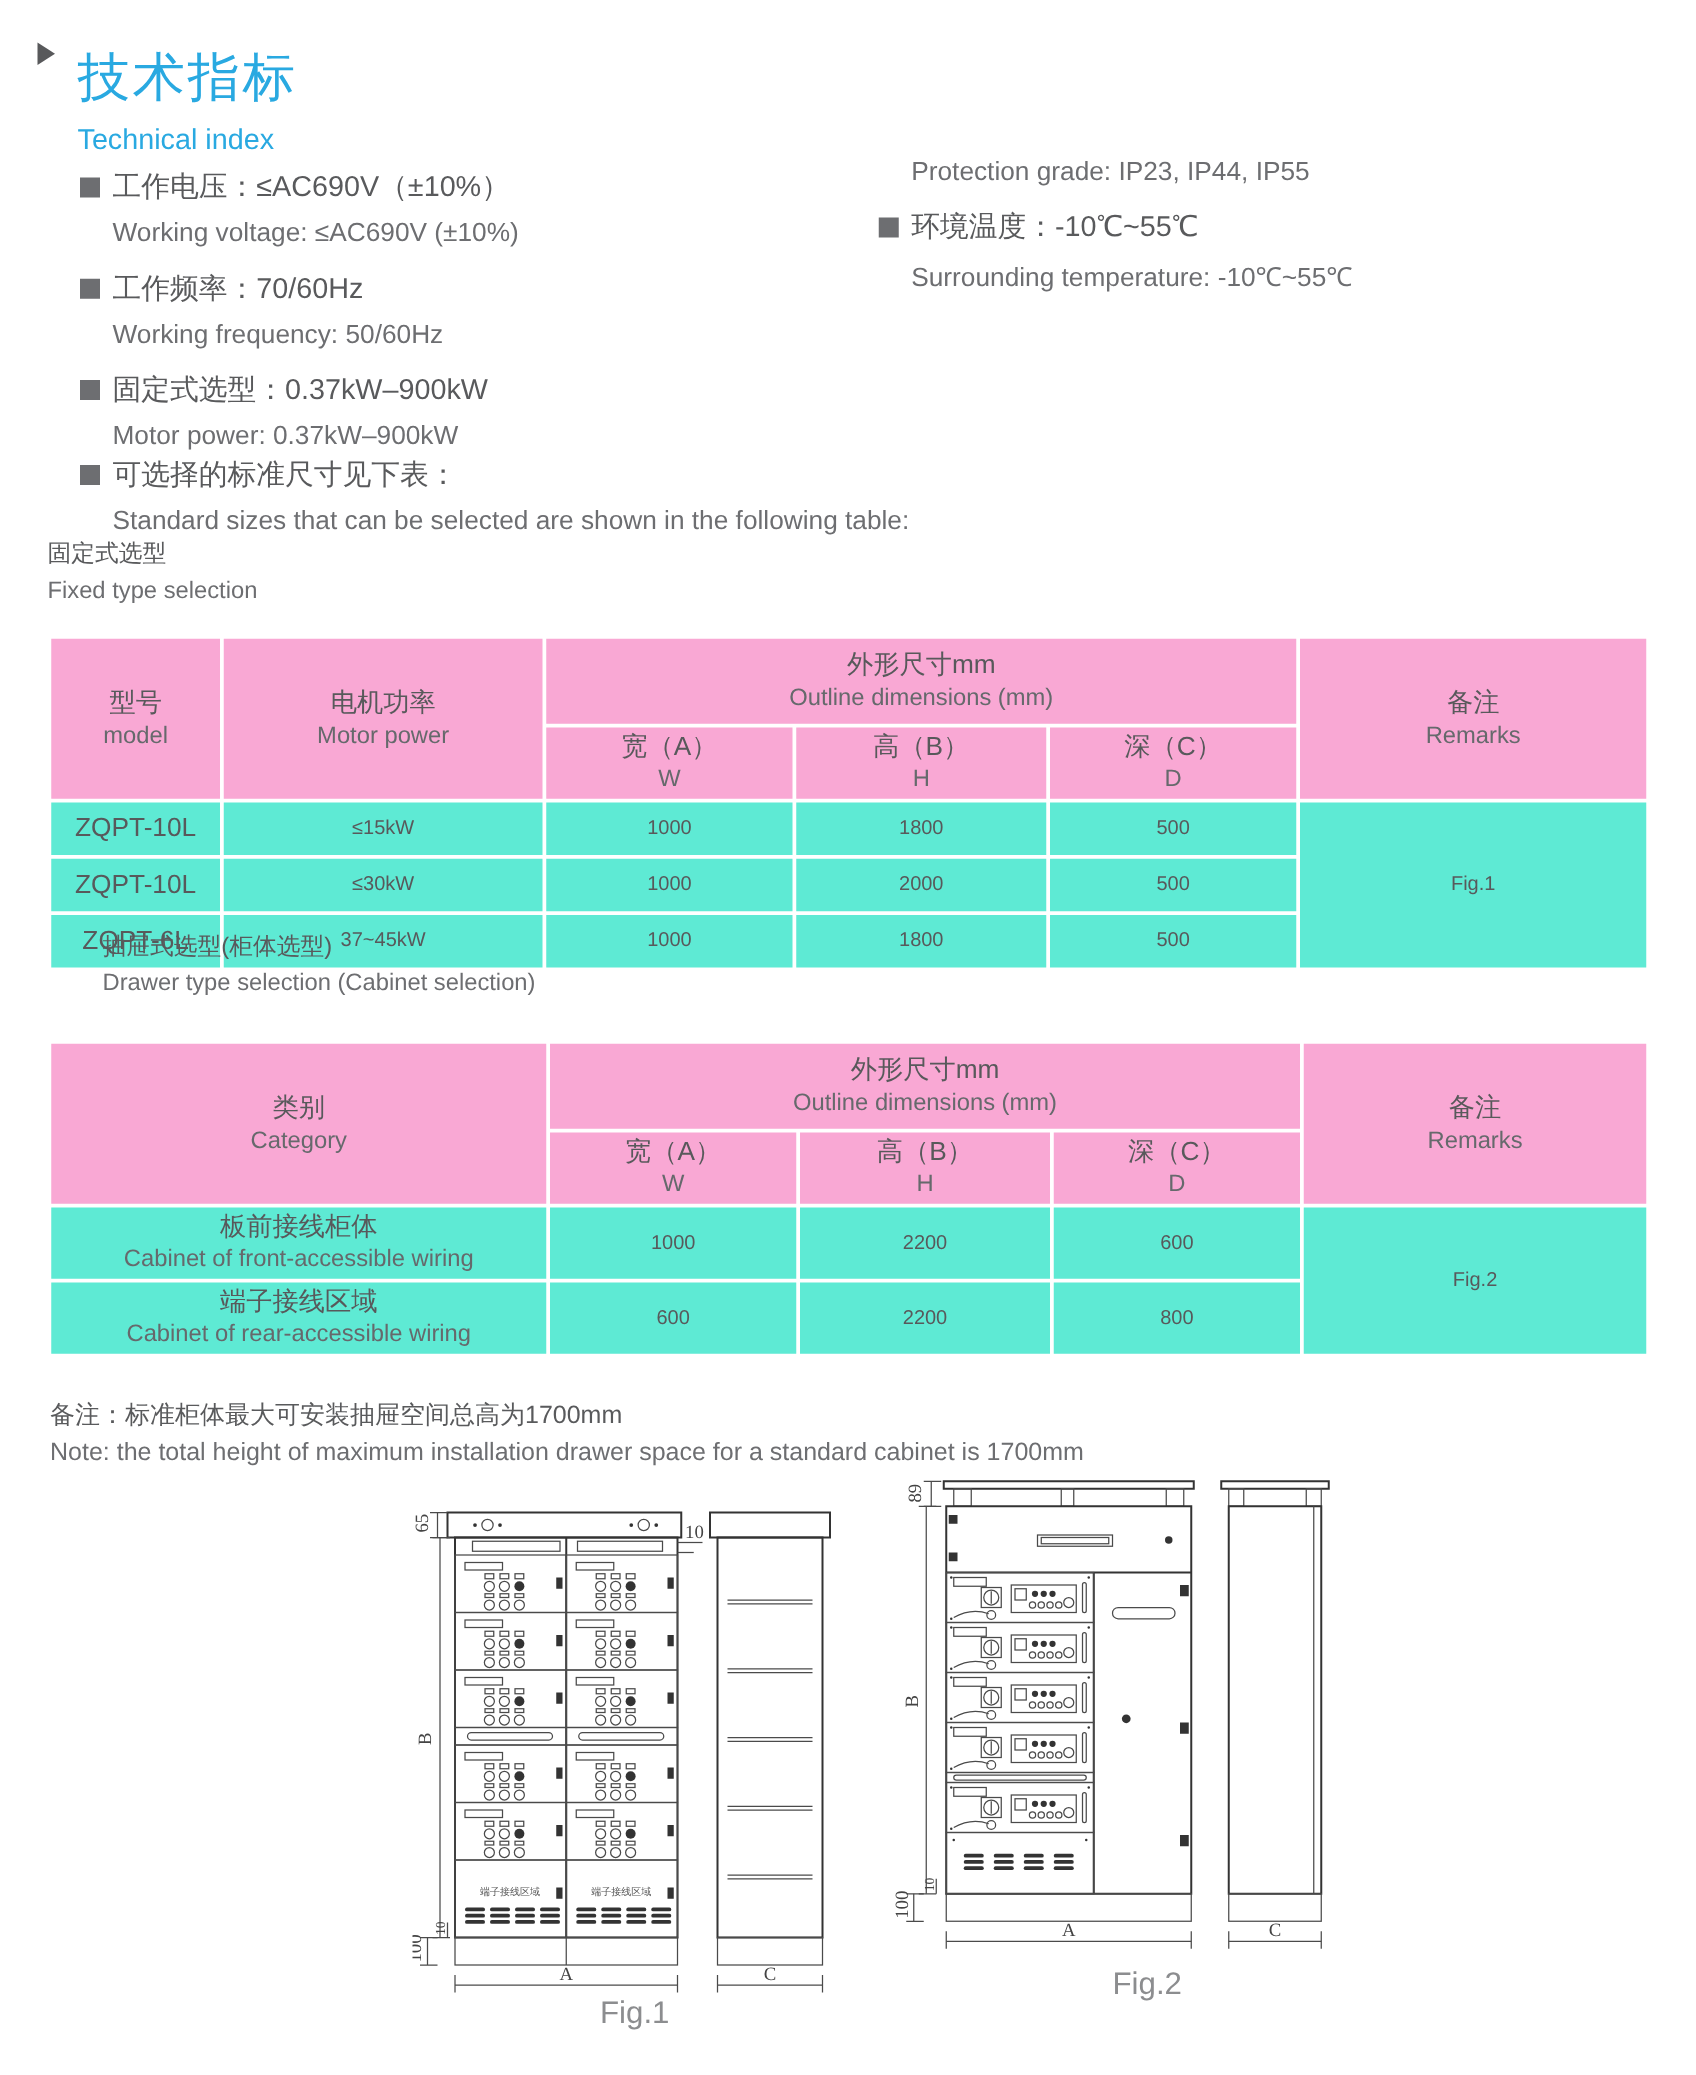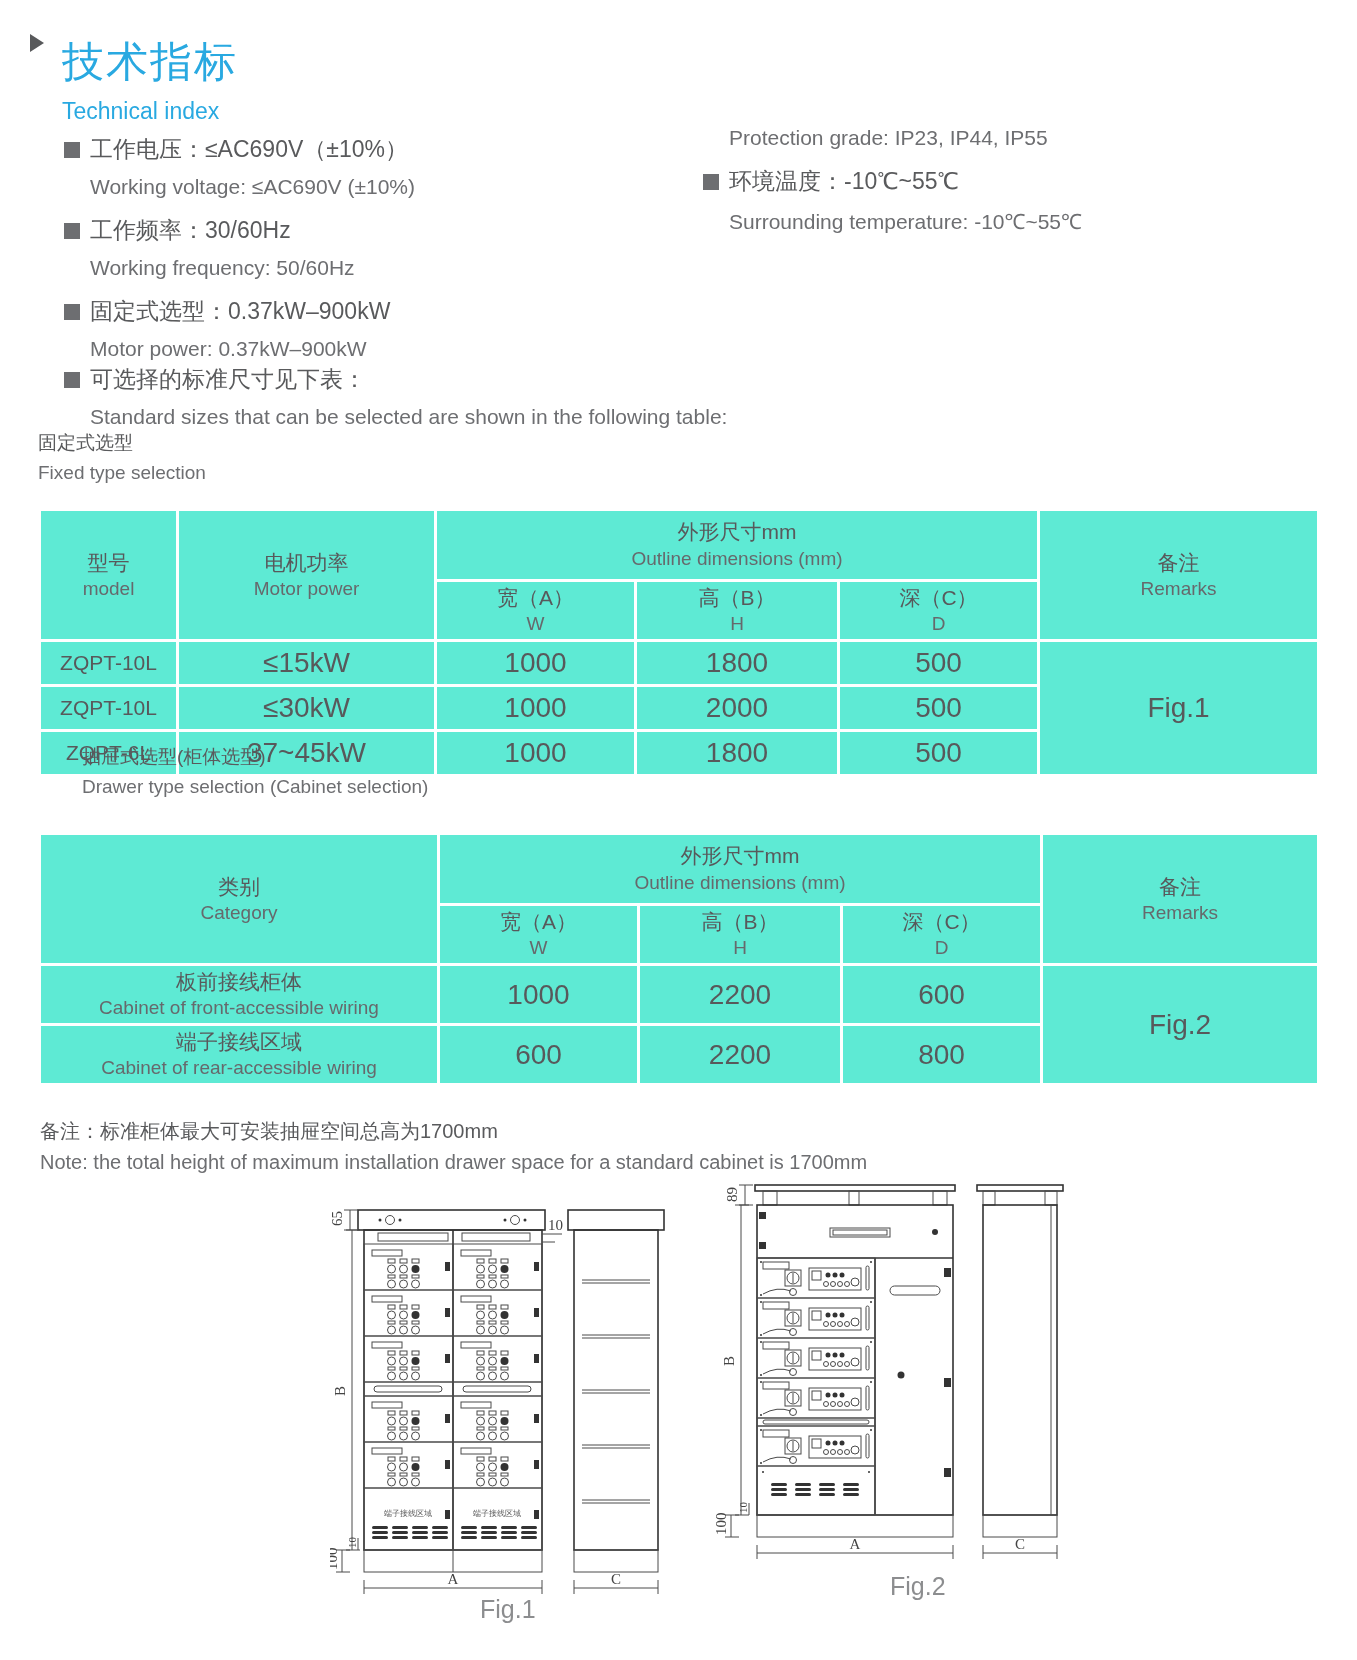--- a/index.html
+++ b/index.html
@@ -25,24 +25,24 @@
   
   .tbl-label{position:absolute;left:38px;}
   .tbl-label .lz{font-size:19px;color:#595a5c;margin-bottom:6px;}
   .tbl-label .le{font-size:19px;color:#6d6e71;}
 
   
   table.spec{position:absolute;left:38px;border-collapse:separate;border-spacing:3px;
              table-layout:fixed;}
   table.spec th,table.spec td{background:#5eead4;text-align:center;vertical-align:middle;
              font-weight:normal;color:#58595b;padding:2px 4px;}
-  table.spec thead th{background:#5eead4;}
+  table.spec thead th{background:#f9a8d4;}
   .cz{display:block;font-size:21px;line-height:1.35;}
   .ce{display:block;font-size:19px;line-height:1.3;color:#66696c;}
-  td.num{font-size:28px;}
+  td.num{font-size:16px;}
   td.modelc{font-size:21px;}
   tr.hr1{height:68px;} tr.hr2{height:56px;}
   tr.br{height:42px;} tr.br2{height:56px;}
 
   
   .note{position:absolute;top:1118px;left:40px;}
   .note .nz{font-size:20px;color:#595a5c;margin-bottom:6px;}
   .note .ne{font-size:20px;color:#6d6e71;}
 
   
@@ -69,21 +69,21 @@
   </div>
 
   <div class="specs left">
     <div class="spec-zh">
         <span class="sq"></span>
         <span>工作电压：≤AC690V（±10%）</span>
       </div>
     <div class="spec-en">Working voltage: ≤AC690V (±10%)</div>
     <div class="spec-zh">
         <span class="sq"></span>
-        <span>工作频率：30/60Hz</span>
+        <span>工作频率：70/60Hz</span>
       </div>
     <div class="spec-en">Working frequency: 50/60Hz</div>
     <div class="spec-zh">
         <span class="sq"></span>
         <span>固定式选型：0.37kW–900kW</span>
       </div>
     <div class="spec-en">Motor power: 0.37kW–900kW</div>
   </div>
 
   <div class="specs right">

